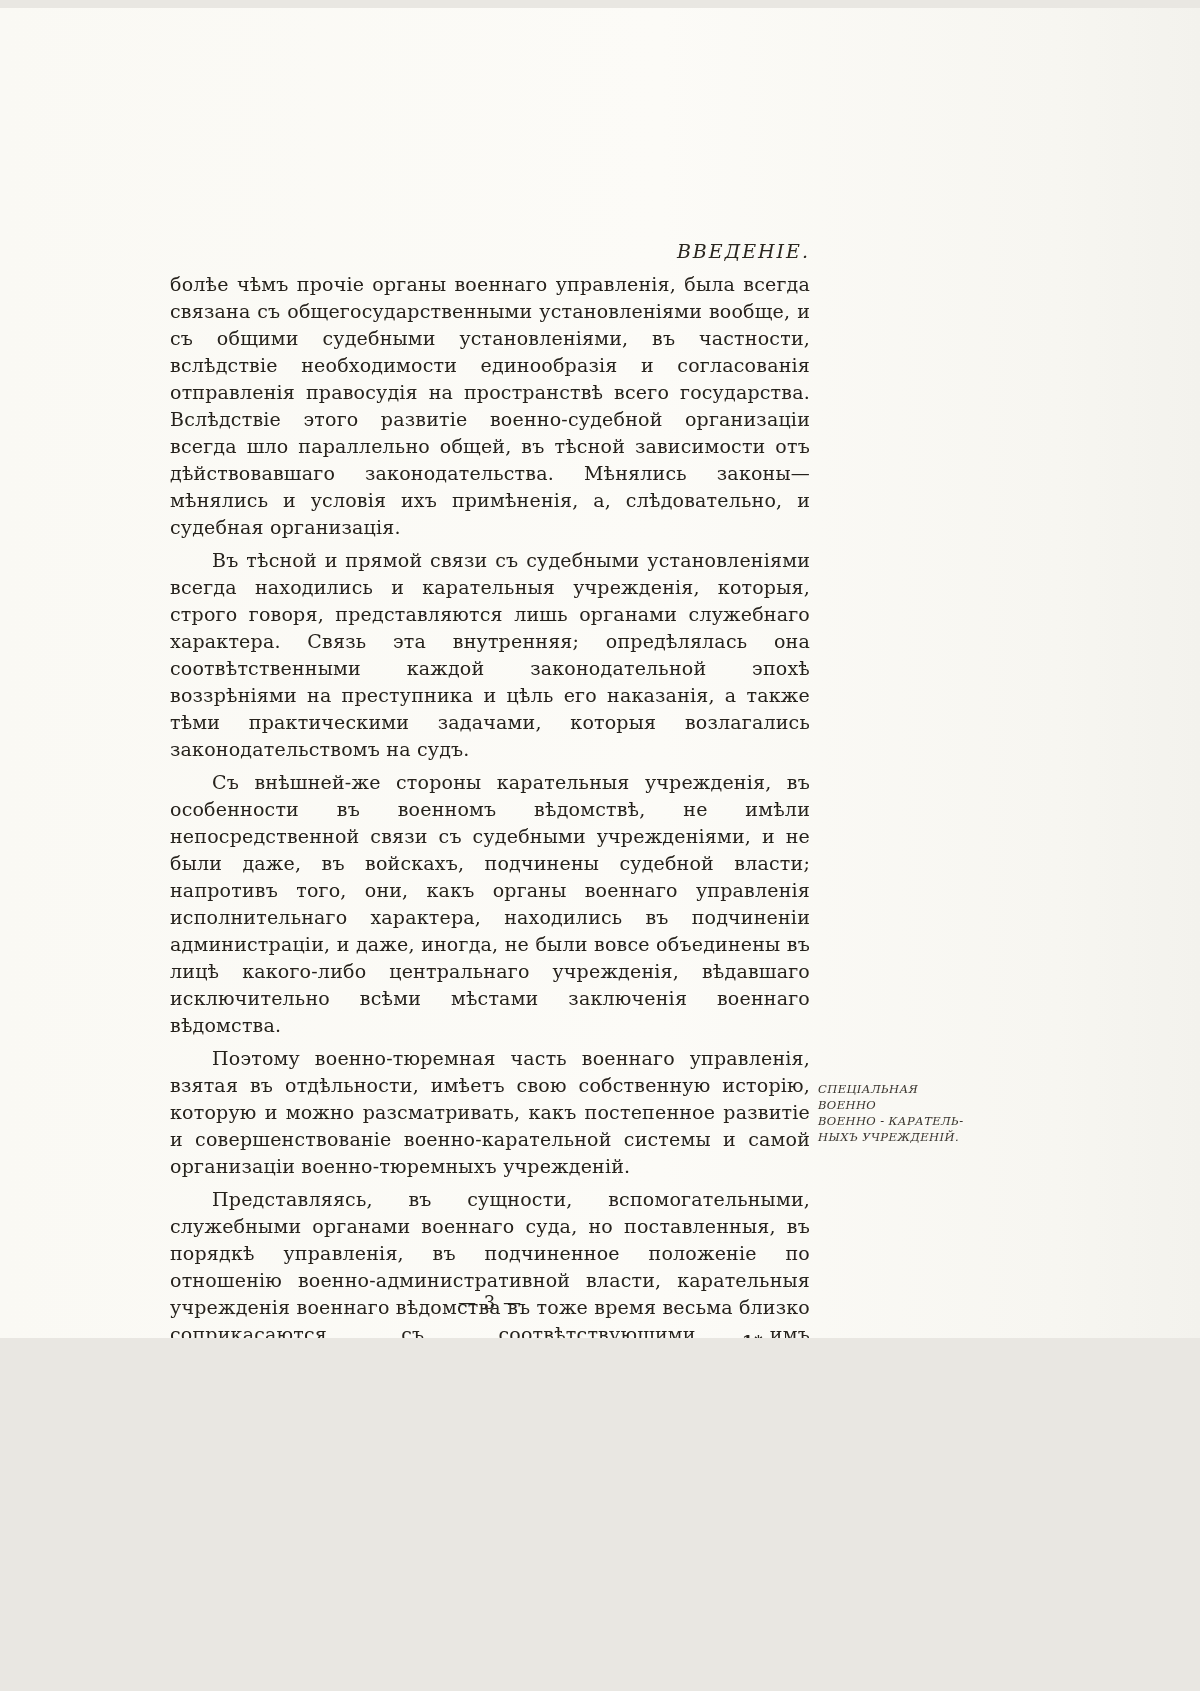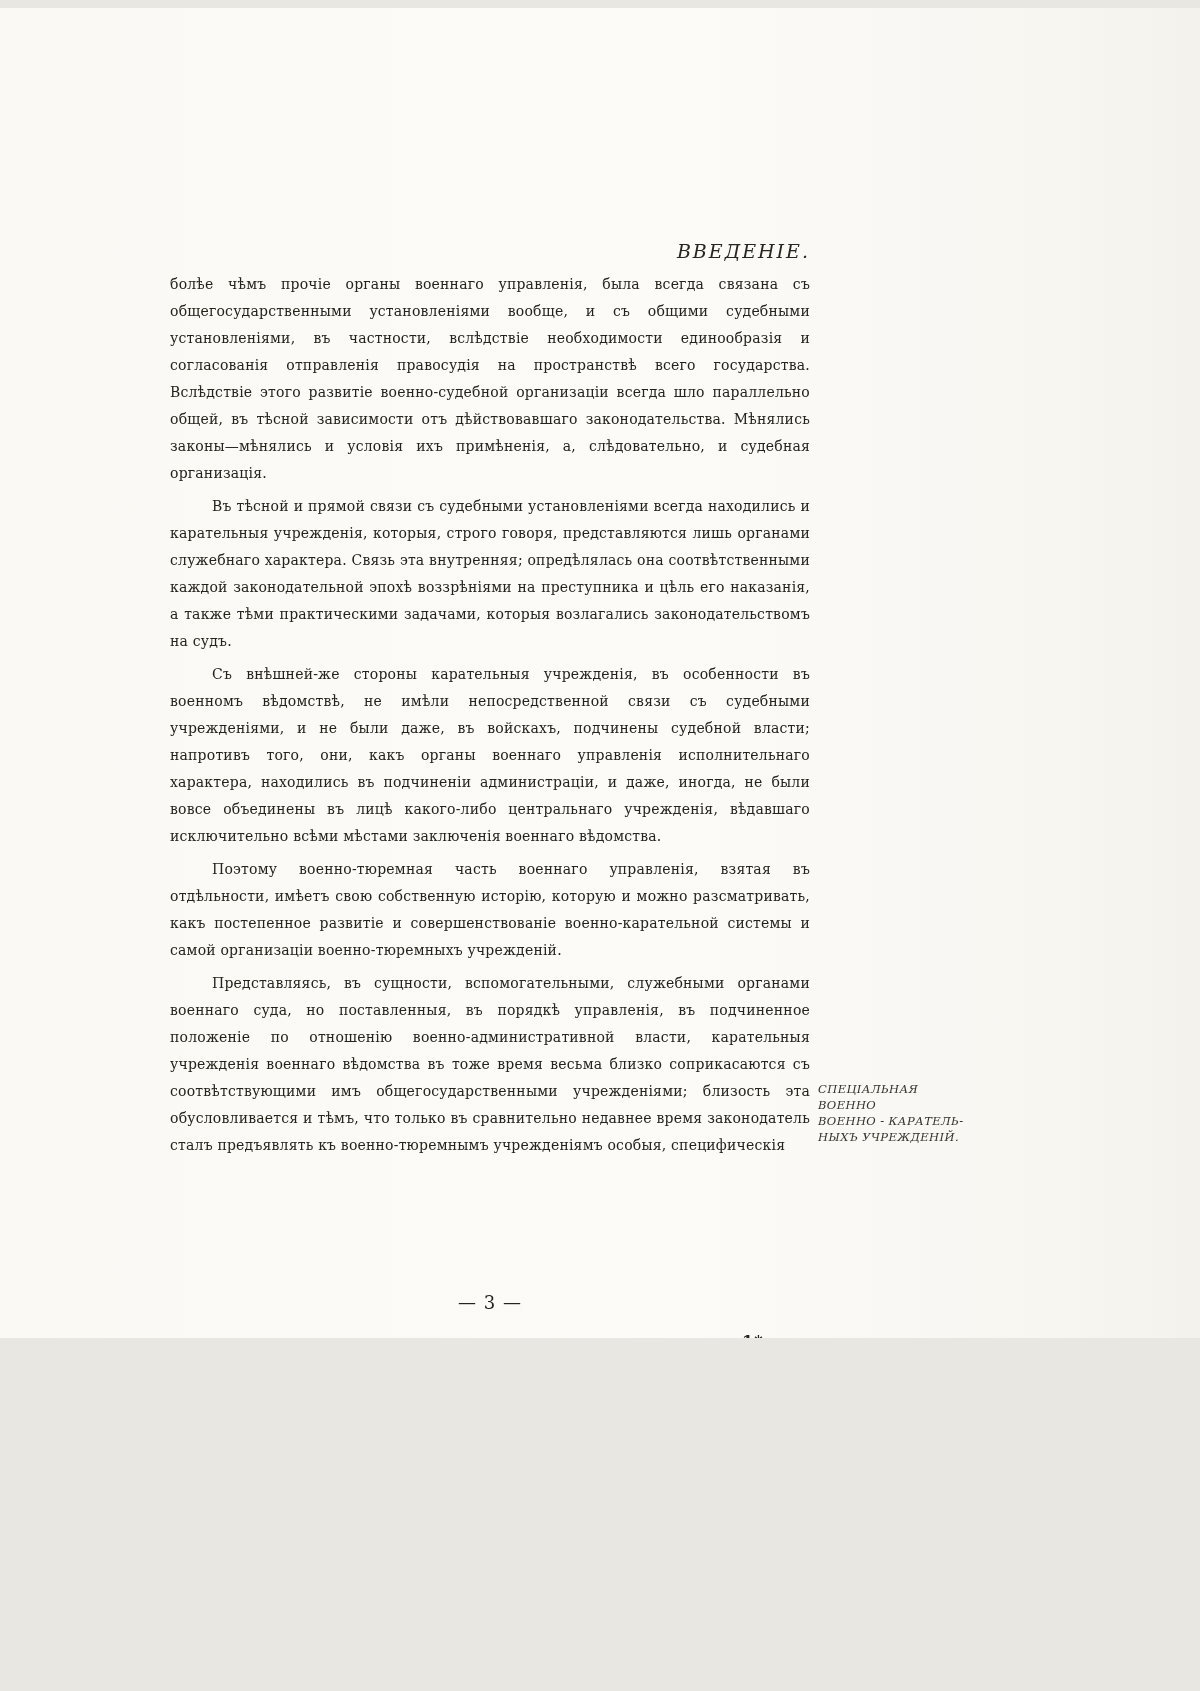--- a/index.html
+++ b/index.html
@@ -27,21 +27,21 @@
     font-style: italic;
     font-size: 19px;
     letter-spacing: 2px;
     color: #2a261f;
   }
   .text-block {
     position: absolute;
     left: 170px;
     top: 263px;
     width: 640px;
-    font-size: 14px;
+    font-size: 19px;
     line-height: 27px;
     text-align: justify;
     letter-spacing: 0.2px;
   }
   .para {
     margin: 0 0 6px 0;
     text-indent: 42px;
   }
   .para.first {
     text-indent: 0;

